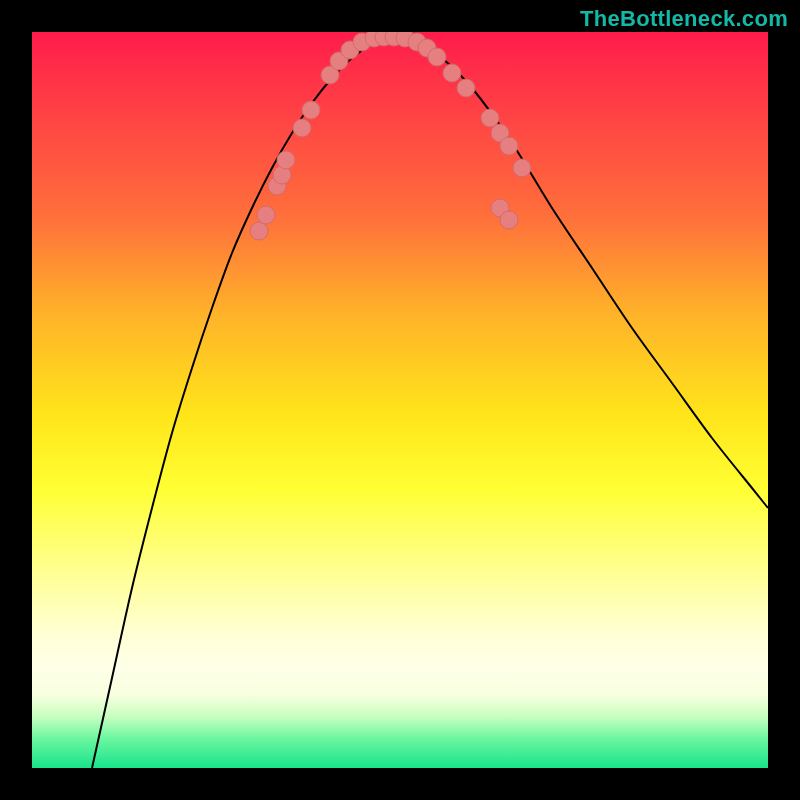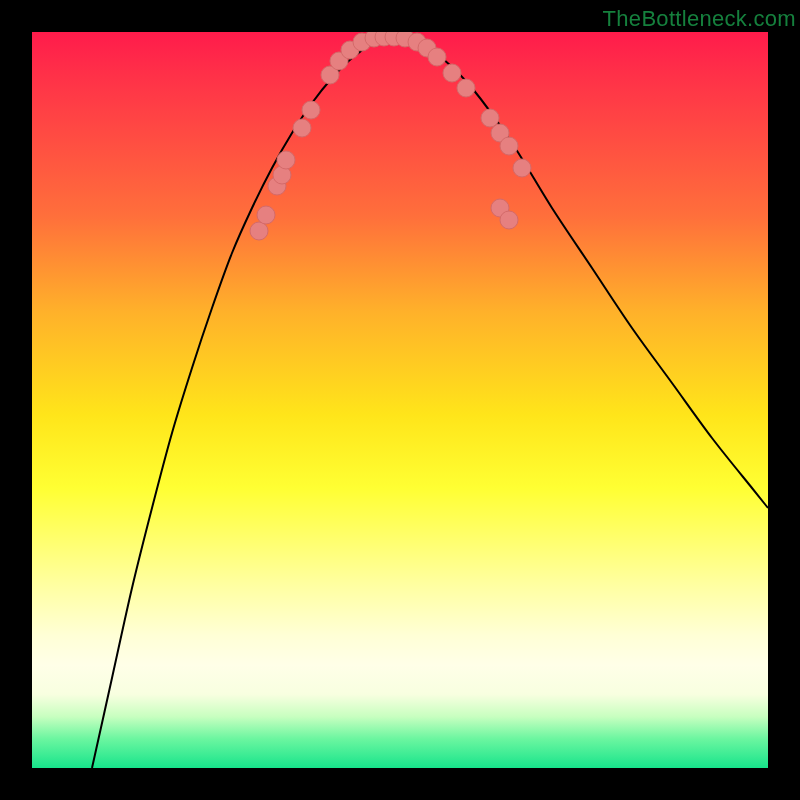--- a/index.html
+++ b/index.html
@@ -35,25 +35,25 @@
       #ffffe8 86%,
       #f8ffe0 90%,
       #c8ffc0 93%,
       #6cf6a0 96%,
       #17e48b 100%
     );
   }
   .watermark {
     position: absolute;
     top: 6px;
-    right: 4px;
-    color: #15803d;
+    right: 12px;
+    color: #14b8a6;
     font-size: 22px;
     letter-spacing: 0.3px;
-    font-weight: 400;
+    font-weight: 700;
   }
   svg {
     position: absolute;
     left: 0;
     top: 0;
   }
 </style>
 </head>
 <body>
 

